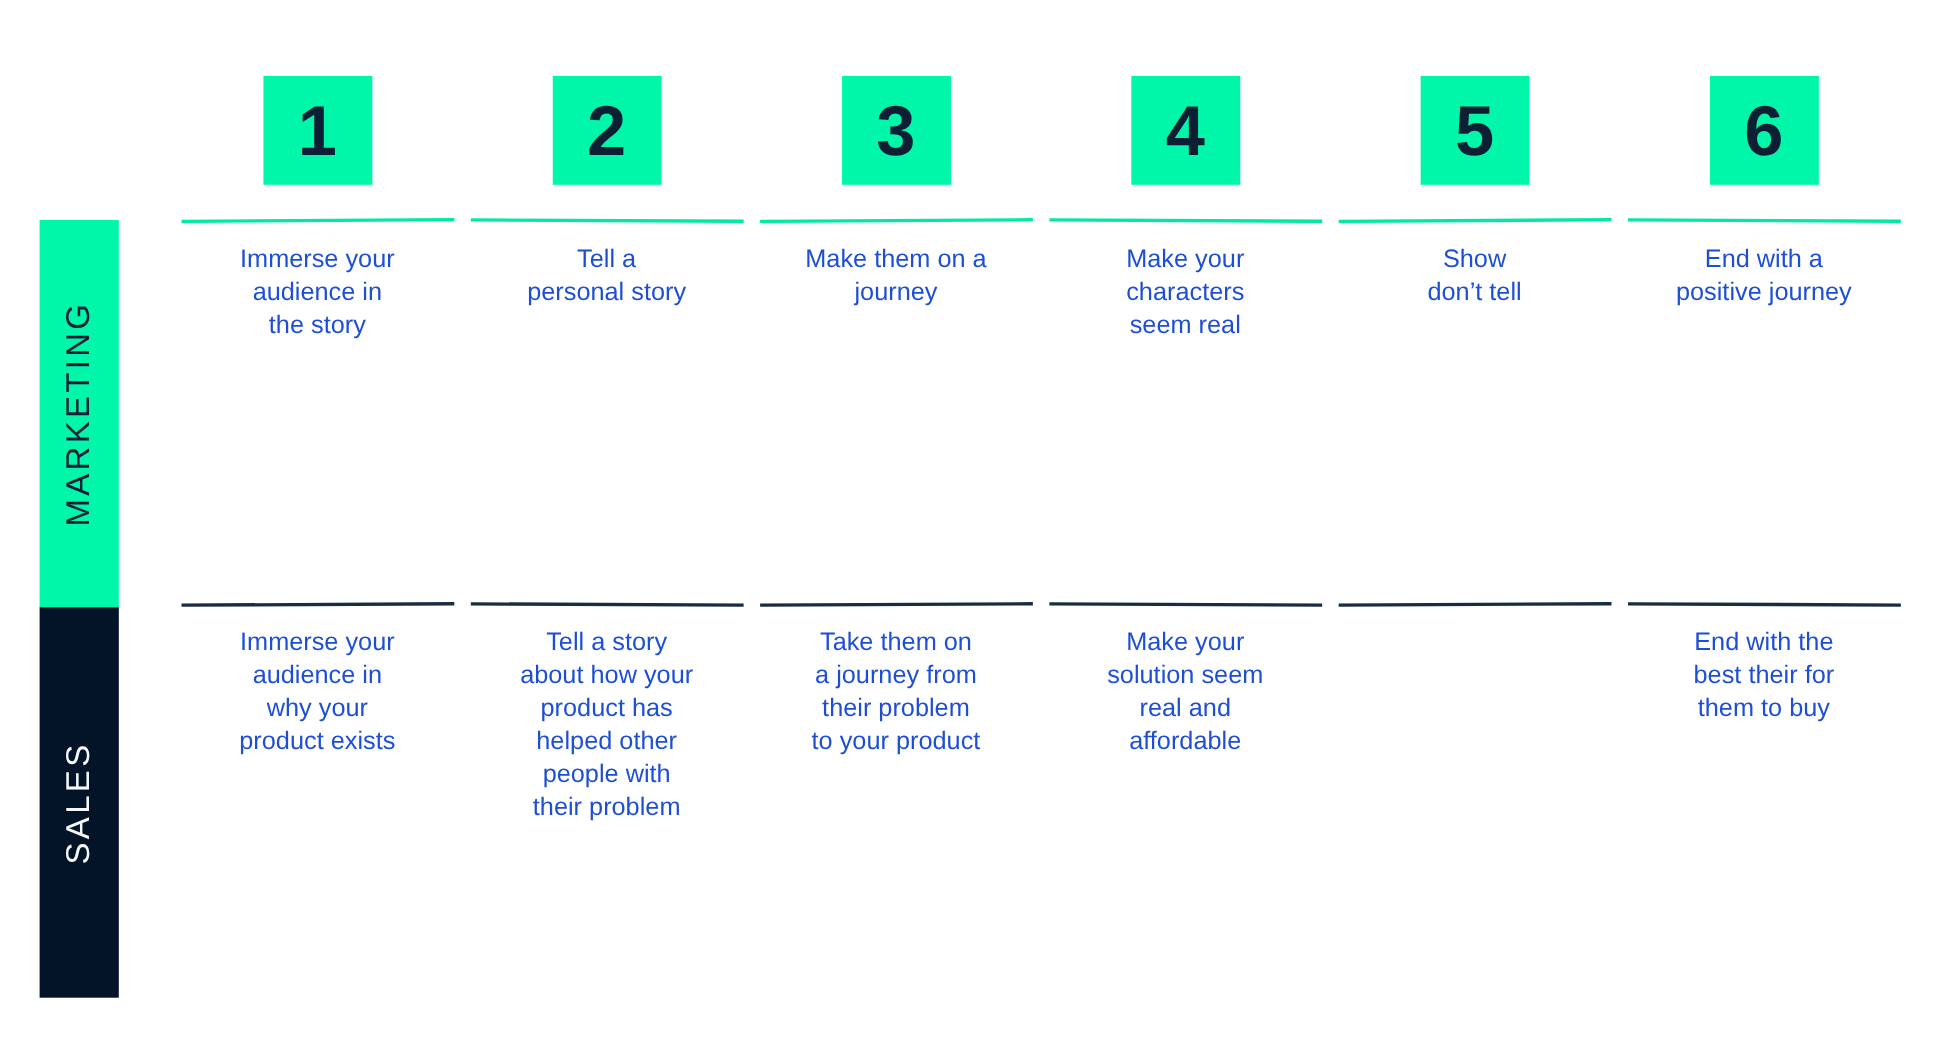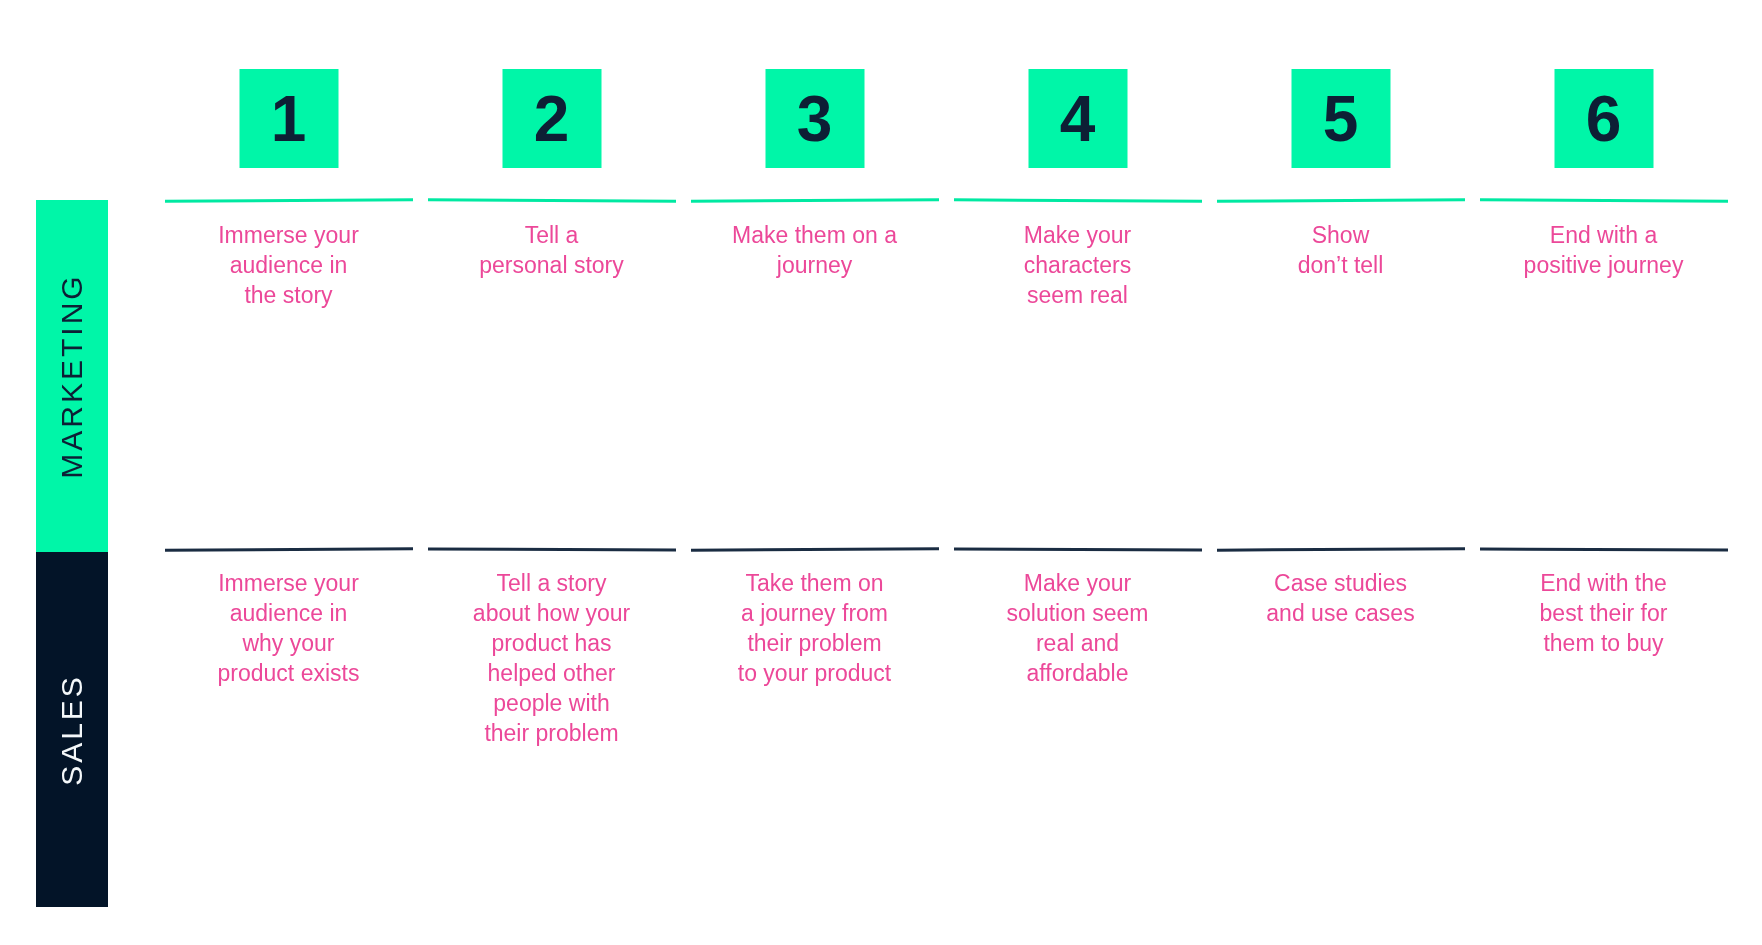--- a/index.html
+++ b/index.html
@@ -104,21 +104,21 @@
     transform: translateX(-50%) rotate(0.25deg);
   }
 
   .step-text {
     position: absolute;
     left: 0;
     width: 100%;
     text-align: center;
     font-size: 23px;
     line-height: 30px;
-    color: #ec4899;
+    color: #1d4ed8;
     white-space: pre-line;
   }
   .marketing-text { top: 220px; }
   .sales-text     { top: 568px; }
 </style>
 </head>
 <body>
 
 <div class="canvas">
 
@@ -191,22 +191,20 @@
   </div>
 
   <div class="col">
     <div class="num-box">
       <span>5</span>
     </div>
     <div class="divider divider-marketing"></div>
     <div class="step-text marketing-text">Show
 don’t tell</div>
     <div class="divider divider-sales"></div>
-    <div class="step-text sales-text">Case studies
-and use cases</div>
   </div>
 
   <div class="col">
     <div class="num-box">
       <span>6</span>
     </div>
     <div class="divider divider-marketing"></div>
     <div class="step-text marketing-text">End with a
 positive journey</div>
     <div class="divider divider-sales"></div>

